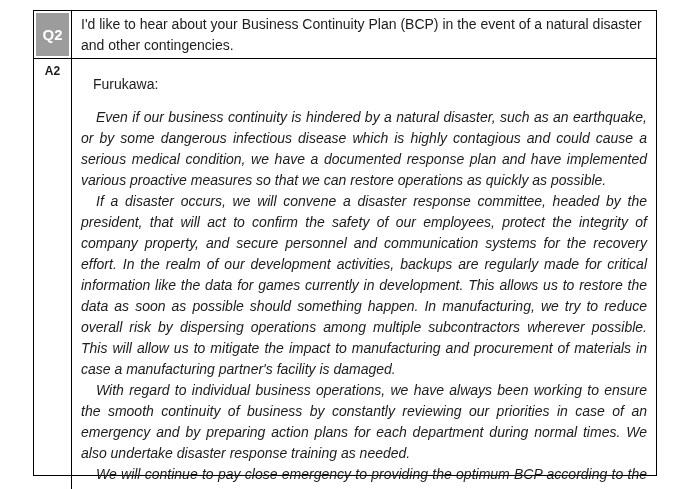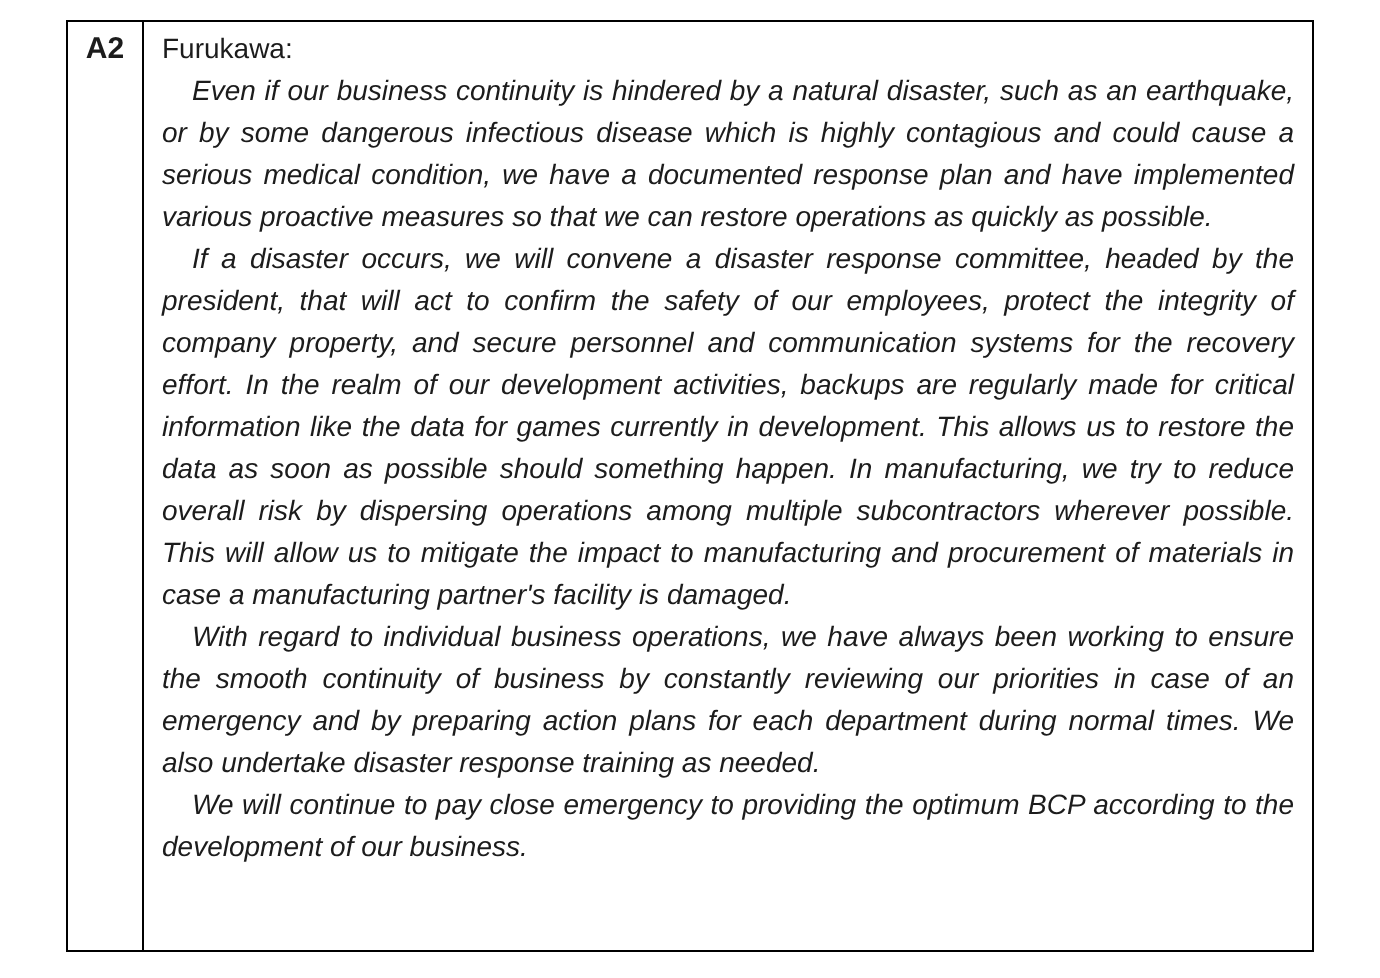--- a/index.html
+++ b/index.html
@@ -52,51 +52,59 @@
     color: #ffffff;
     font-weight: bold;
     font-size: 15px;
     display: flex;
     align-items: center;
     justify-content: center;
   }
   .a-label {
     text-align: center;
     font-weight: bold;
-    font-size: 15px;
+    font-size: 12px;
     color: #1c1c1c;
     padding-top: 5px;
   }
   .content-cell {
     flex: 1;
     padding: 3px 9px 3px 9px;
     font-size: 14px;
     line-height: 21px;
     overflow: hidden;
   }
   .question-text {
     margin: 0;
     text-align: left;
   }
   .speaker-line {
-    margin: 0;
+    margin: 12px;
   }
   .para {
     margin: 0;
     text-align: justify;
     text-indent: 15px;
     font-style: italic;
   }
 </style>
 </head>
 <body>
 
 <div class="page">
   <div class="qa-table">
 
+    <div class="row row-question">
+      <div class="label-cell">
+        <div class="q-label-box">Q2</div>
+      </div>
+      <div class="content-cell">
+        <p class="question-text">I'd like to hear about your Business Continuity Plan (BCP) in the event of a natural disaster and other contingencies.</p>
+      </div>
+    </div>
 
     <div class="row row-answer">
       <div class="label-cell">
         <div class="a-label">A2</div>
       </div>
       <div class="content-cell">
         <p class="speaker-line">Furukawa:</p>
         <p class="para">Even if our business continuity is hindered by a natural disaster, such as an earthquake, or by some dangerous infectious disease which is highly contagious and could cause a serious medical condition, we have a documented response plan and have implemented various proactive measures so that we can restore operations as quickly as possible.</p>
         <p class="para">If a disaster occurs, we will convene a disaster response committee, headed by the president, that will act to confirm the safety of our employees, protect the integrity of company property, and secure personnel and communication systems for the recovery effort. In the realm of our development activities, backups are regularly made for critical information like the data for games currently in development. This allows us to restore the data as soon as possible should something happen. In manufacturing, we try to reduce overall risk by dispersing operations among multiple subcontractors wherever possible. This will allow us to mitigate the impact to manufacturing and procurement of materials in case a manufacturing partner's facility is damaged.</p>
         <p class="para">With regard to individual business operations, we have always been working to ensure the smooth continuity of business by constantly reviewing our priorities in case of an emergency and by preparing action plans for each department during normal times. We also undertake disaster response training as needed.</p>

